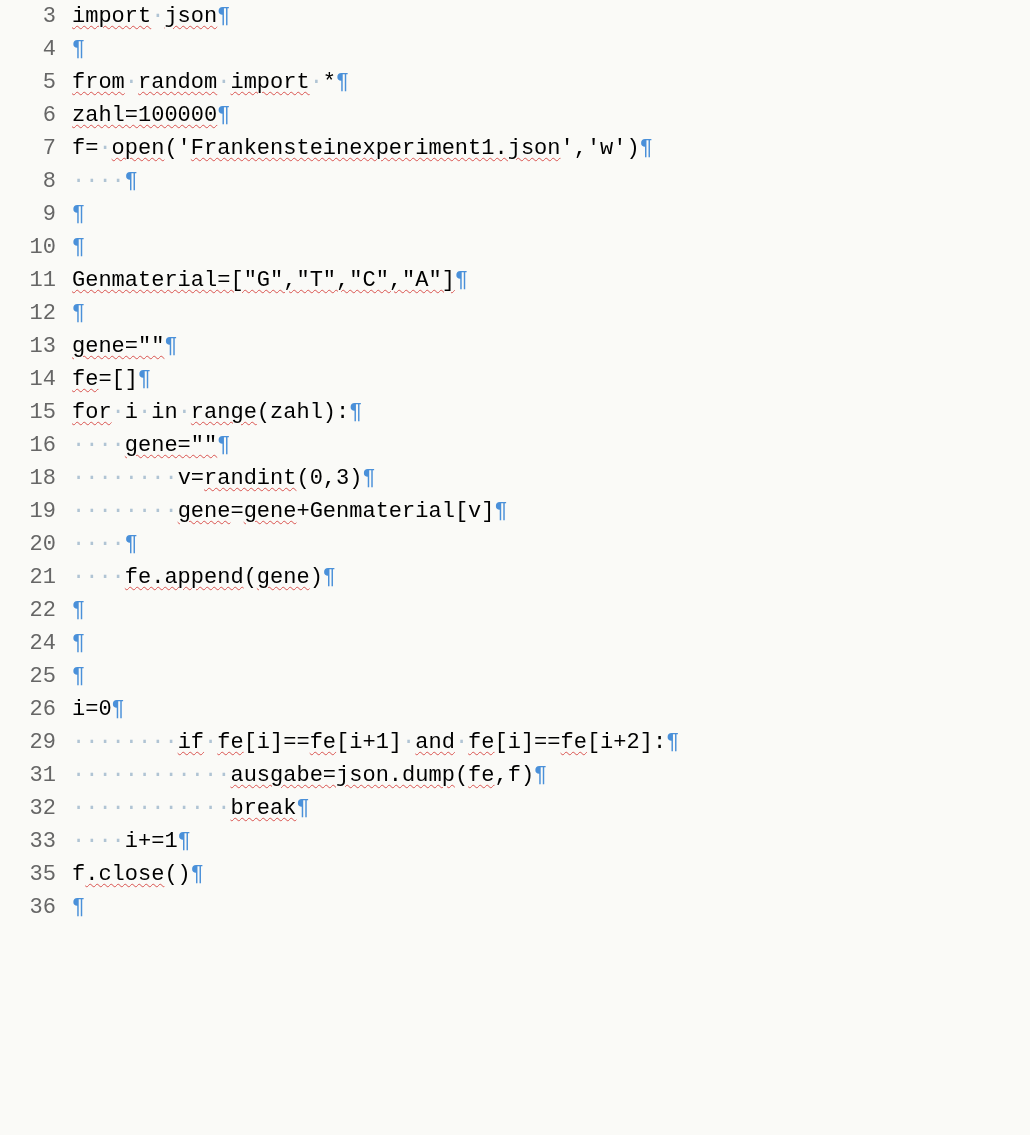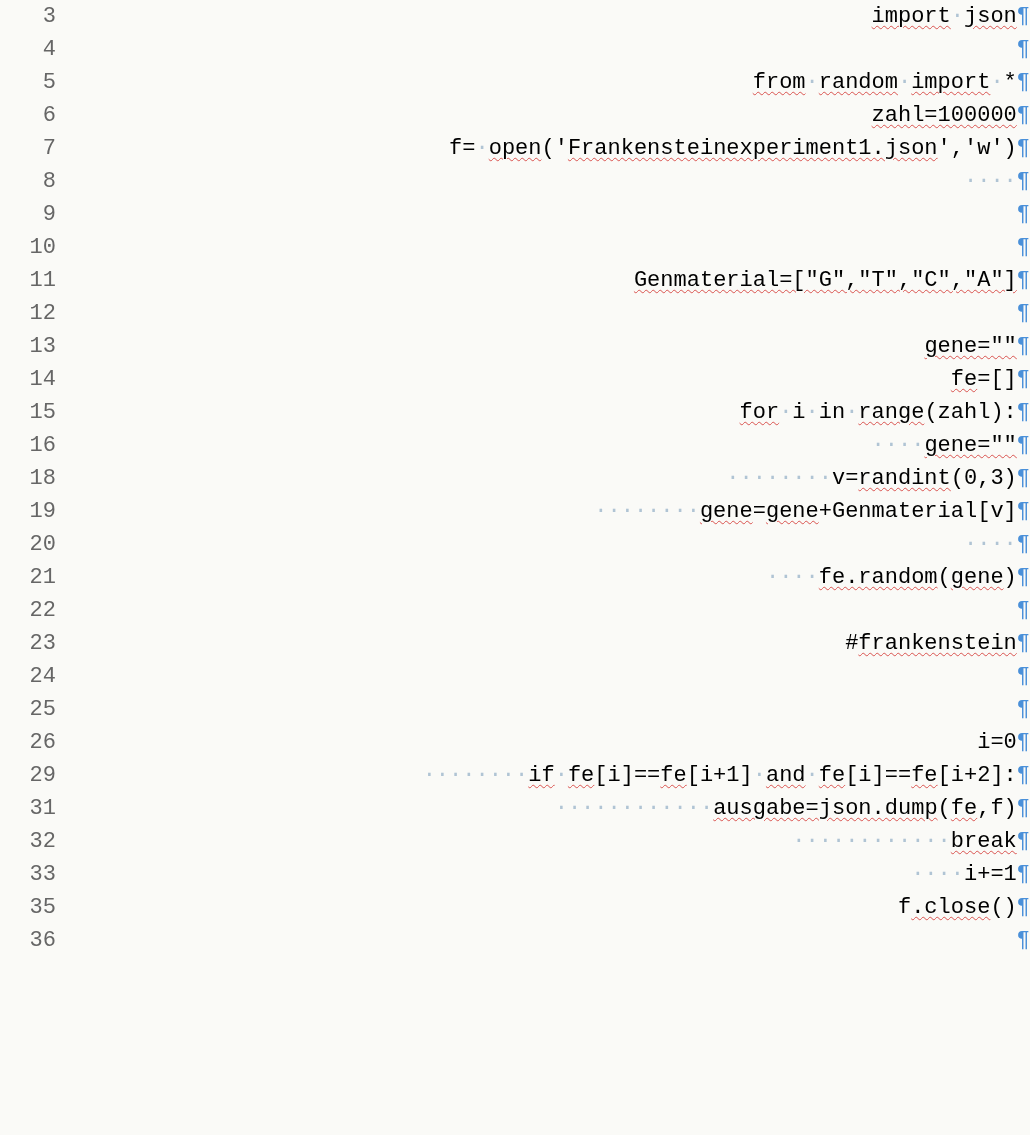--- a/index.html
+++ b/index.html
@@ -28,21 +28,20 @@
     text-align: right;
     color: #666;
     user-select: none;
     flex-shrink: 0;
   }
   .code {
     flex: 1;
     white-space: pre;
     color: #000;
     position: relative;
-    text-align: right;
   }
   
   .sq {
     text-decoration-line: underline;
     text-decoration-style: wavy;
     text-decoration-color: #d9534f;
     text-decoration-thickness: 1px;
     text-underline-offset: 3px;
   }
   
@@ -121,29 +120,25 @@
     <div class="line">
       <div class="gutter">19</div>
       <div class="code"><span class="dot">········</span><span class="sq">gene</span><span>=</span><span class="sq">gene</span><span>+Genmaterial[v]</span><span class="pilcrow">¶</span></div>
     </div>
     <div class="line">
       <div class="gutter">20</div>
       <div class="code"><span class="dot">····</span><span class="pilcrow">¶</span></div>
     </div>
     <div class="line">
       <div class="gutter">21</div>
-      <div class="code"><span class="dot">····</span><span class="sq">fe.random</span><span>(</span><span class="sq">gene</span><span>)</span><span class="pilcrow">¶</span></div>
+      <div class="code"><span class="dot">····</span><span class="sq">fe.append</span><span>(</span><span class="sq">gene</span><span>)</span><span class="pilcrow">¶</span></div>
     </div>
     <div class="line">
       <div class="gutter">22</div>
       <div class="code"><span class="pilcrow">¶</span></div>
-    </div>
-    <div class="line">
-      <div class="gutter">23</div>
-      <div class="code"><span>#</span><span class="sq">frankenstein</span><span class="pilcrow">¶</span></div>
     </div>
     <div class="line">
       <div class="gutter">24</div>
       <div class="code"><span class="pilcrow">¶</span></div>
     </div>
     <div class="line">
       <div class="gutter">25</div>
       <div class="code"><span class="pilcrow">¶</span></div>
     </div>
     <div class="line">

